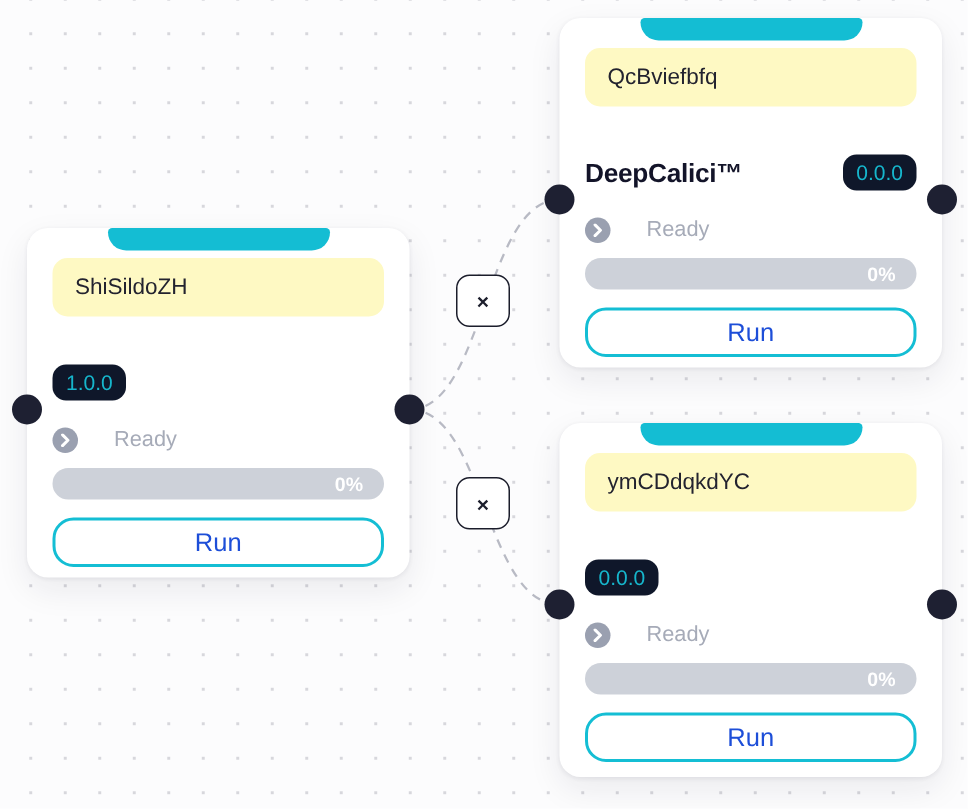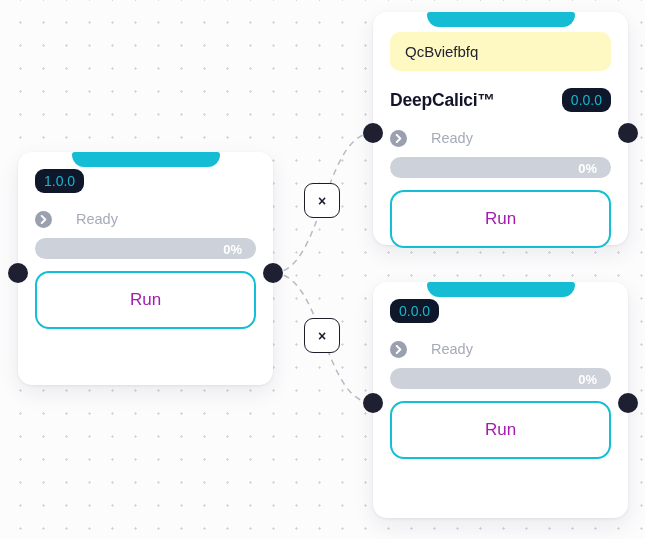--- a/index.html
+++ b/index.html
@@ -32,21 +32,21 @@
     width:148px;height:15px;background:#14bdd3;
     border-radius:3px 3px 13px 13px;
   }
   .field{
     margin-top:20px;height:39px;width:100%;box-sizing:border-box;
     background:#fef9c3;border:none;outline:none;border-radius:10px;
     padding:0 15px;font-size:15px;color:#23232f;
     font-family:"Liberation Sans","DejaVu Sans",sans-serif;
   }
   .title-row{
-    margin-top:16px;height:26px;display:flex;align-items:center;
+    margin-top:31px;height:26px;display:flex;align-items:center;
     justify-content:space-between;
   }
   .title{
     font-size:17.5px;font-weight:700;color:#131429;letter-spacing:-.2px;
     white-space:nowrap;
   }
   .version-badge{
     background:#0f172a;color:#16b6cc;font-size:14px;font-weight:500;
     padding:3px 9px;border-radius:9px;line-height:18px;flex:none;
   }
@@ -58,22 +58,22 @@
     display:flex;align-items:center;justify-content:center;
   }
   .status-icon svg{display:block;}
   .status-text{font-size:14.5px;color:#a6abb8;}
   .progress{
     margin-top:10px;height:21px;background:#cdd1d9;border-radius:11px;
     text-align:right;line-height:21px;padding-right:14px;box-sizing:border-box;
   }
   .progress-label{color:#ffffff;font-size:13px;font-weight:700;}
   .run-btn{
-    margin-top:12px;width:100%;height:58px;background:#ffffff;
-    border:2px solid #14bed4;border-radius:14px;color:#a21caf;
+    margin-top:12px;width:100%;height:33px;background:#ffffff;
+    border:2px solid #14bed4;border-radius:14px;color:#1d4ed8;
     font-size:17px;font-weight:500;cursor:pointer;box-sizing:border-box;
     font-family:"Liberation Sans","DejaVu Sans",sans-serif;
   }
   .handle{
     position:absolute;width:20px;height:20px;border-radius:50%;
     background:#1e2032;top:111px;z-index:3;
   }
   .handle-left{left:-10px;}
   .handle-right{right:-10px;}
 
@@ -94,20 +94,21 @@
 
   <svg class="edges" width="645" height="539">
     <path class="edge-path" d="M 273 273 C 323 273, 323 133, 373 133"></path>
     <path class="edge-path" d="M 273 273 C 323 273, 323 403, 373 403"></path>
   </svg>
 
   <div class="node node-left">
     <div class="tab"></div>
     <div class="handle handle-left"></div>
     <div class="handle handle-right"></div>
+    <input class="field" value="ShiSildoZH" style="">
     <div class="title-row">
       <span class="version-badge">1.0.0</span>
     </div>
     <div class="status-row">
       <span class="status-icon">
         <svg width="9" height="9" viewBox="0 0 10 10">
             <path d="M3 1 L7 5 L3 9" fill="none" stroke="#fff" stroke-width="2.2" stroke-linecap="round" stroke-linejoin="round"></path>
           </svg>
       </span>
       <span class="status-text">Ready</span>
@@ -138,20 +139,21 @@
     <div class="progress">
       <span class="progress-label">0%</span>
     </div>
     <button class="run-btn">Run</button>
   </div>
 
   <div class="node node-bottomright">
     <div class="tab"></div>
     <div class="handle handle-left"></div>
     <div class="handle handle-right"></div>
+    <input class="field" value="ymCDdqkdYC" style="">
     <div class="title-row">
       <span class="version-badge">0.0.0</span>
     </div>
     <div class="status-row">
       <span class="status-icon">
         <svg width="9" height="9" viewBox="0 0 10 10">
             <path d="M3 1 L7 5 L3 9" fill="none" stroke="#fff" stroke-width="2.2" stroke-linecap="round" stroke-linejoin="round"></path>
           </svg>
       </span>
       <span class="status-text">Ready</span>

